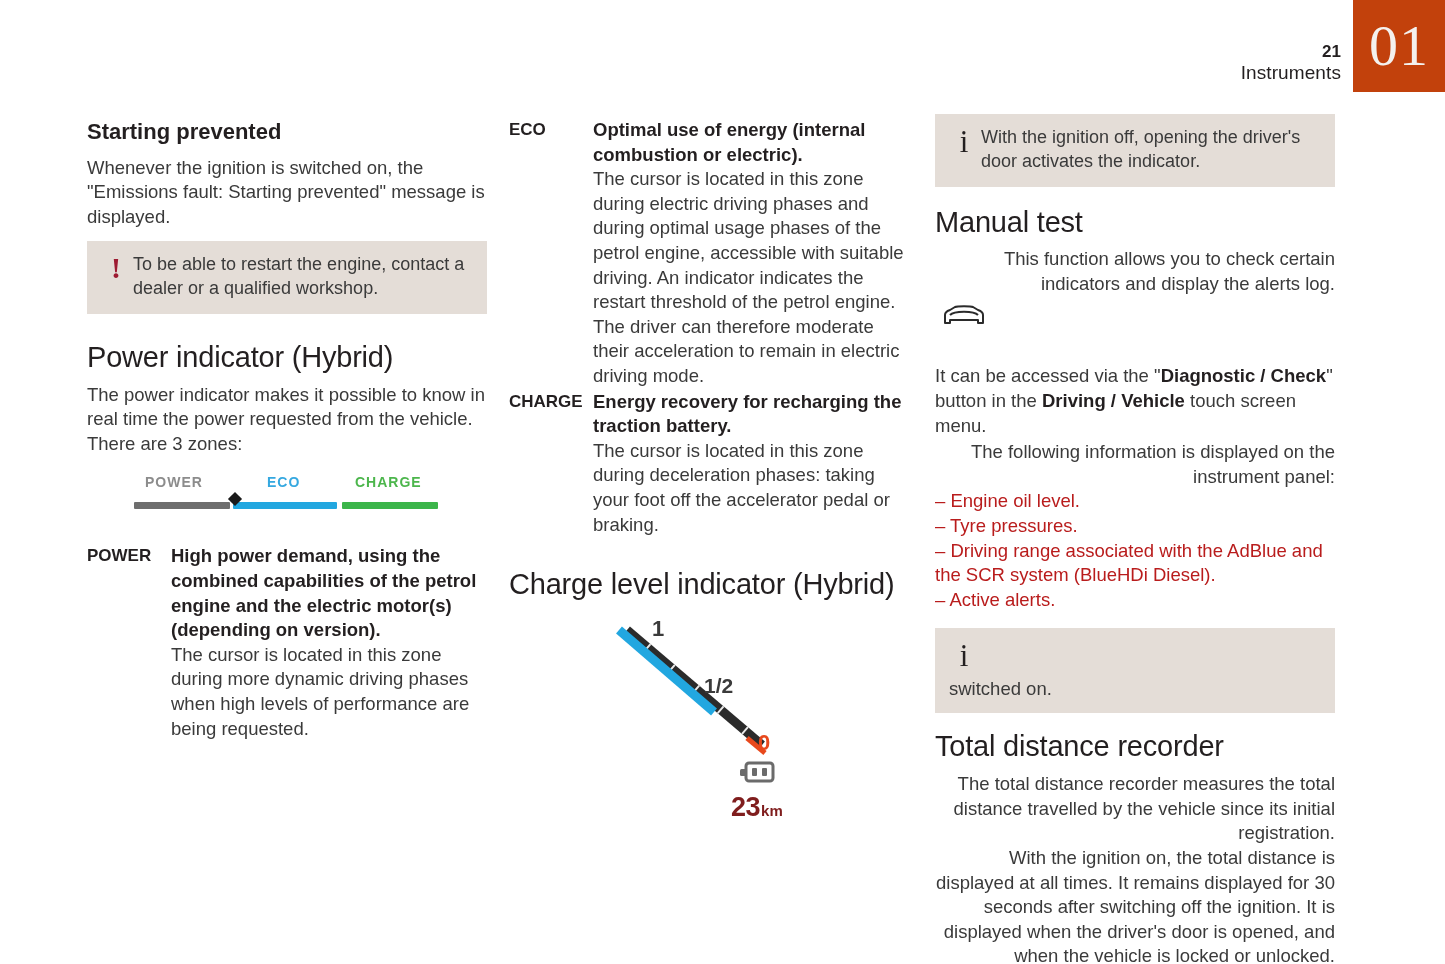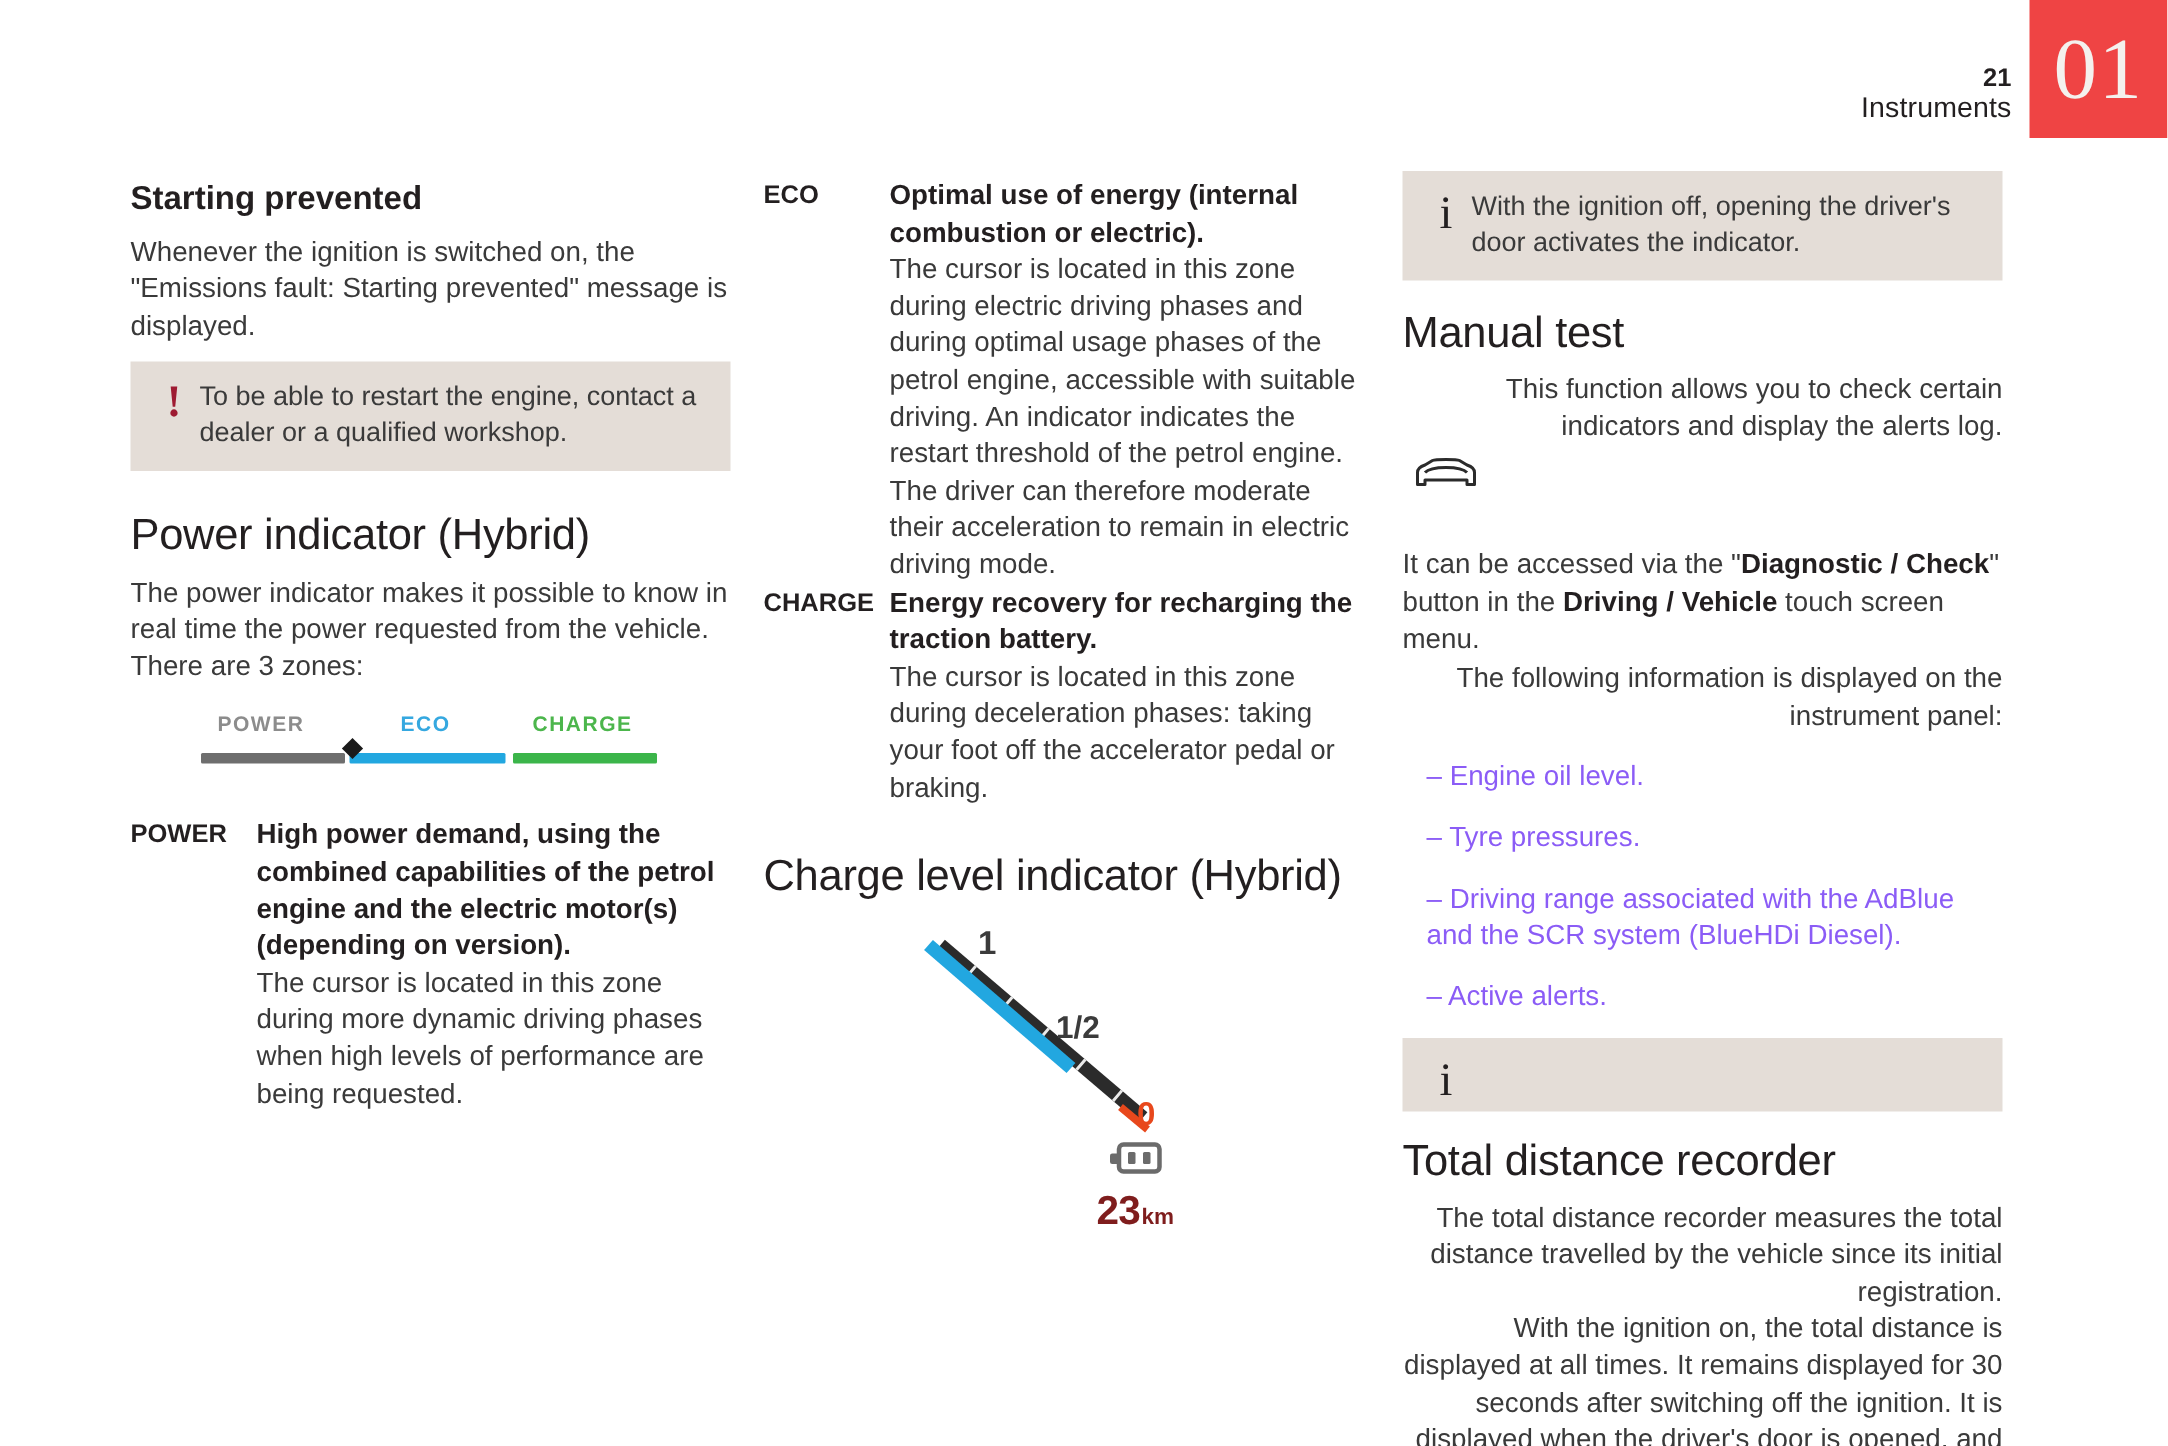--- a/index.html
+++ b/index.html
@@ -37,21 +37,21 @@
     display: block;
   }
   .header-section {
     font-size: 19px;
     color: #231f20;
     display: block;
     letter-spacing: 0.1px;
   }
   .chapter-box {
     width: 92px; height: 92px;
-    background: #ef4444;
+    background: #c2410c;
     display: flex;
     align-items: center;
     justify-content: center;
   }
   .chapter-num {
     font-family: "Liberation Serif", serif;
     font-size: 58px;
     color: #f4f1ee;
     line-height: 1;
     font-weight: 400;
@@ -264,22 +264,22 @@
   .icon-row .icon-text {
     flex: 1;
     font-size: 18.5px;
     line-height: 1.33;
     color: #3a3a3a;
   }
   .b { font-weight: bold; color: #231f20; }
   .dash-list p {
     font-size: 18.5px;
     line-height: 1.33;
-    color: #8b5cf6;
-    margin: 16px;
+    color: #b91c1c;
+    margin: 0;
   }
 </style>
 </head>
 <body>
 
 <div class="page-header">
   <div class="header-text">
     <span class="header-page-num">21</span>
     <span class="header-section">Instruments</span>
   </div>
@@ -410,20 +410,21 @@
       <p>–  Tyre pressures.</p>
       <p>–  Driving range associated with the AdBlue and the SCR system (BlueHDi Diesel).</p>
       <p>–  Active alerts.</p>
     </div>
 
     <div class="callout overflow" style="margin-top:16px; margin-bottom:0;">
       <div class="callout-icon">
         <span class="info-i">i</span>
       </div>
     </div>
+    <div class="callout-wrap-text" style="margin-top:0;">switched on.</div>
 
     <h1 class="main-head" style="margin-top:16px;">Total distance recorder</h1>
     <p class="body tight">The total distance recorder measures the total distance travelled by the vehicle since its initial registration.</p>
     <p class="body tight">With the ignition on, the total distance is displayed at all times. It remains displayed for 30 seconds after switching off the ignition. It is displayed when the driver's door is opened, and when the vehicle is locked or unlocked.</p>
 
   </div>
 
 </div>
 
 </body></html>

